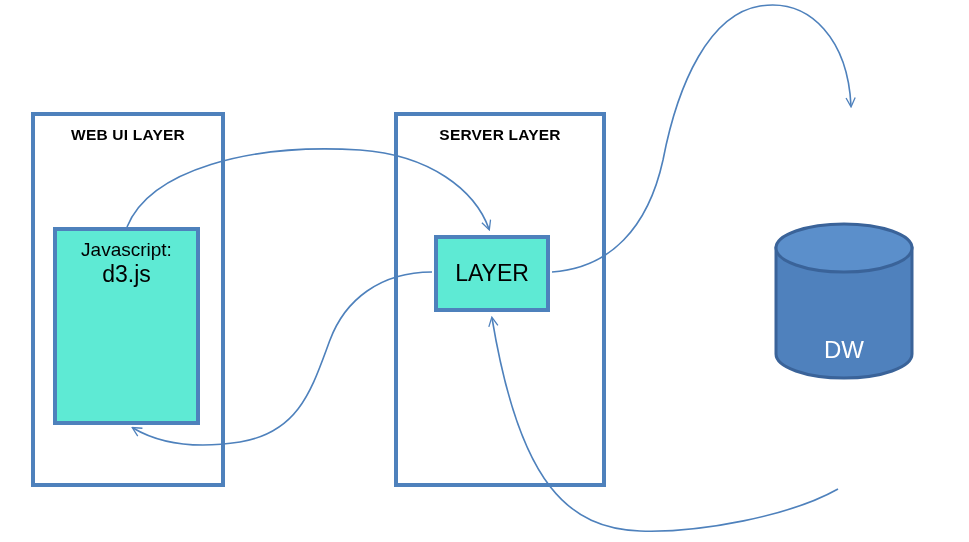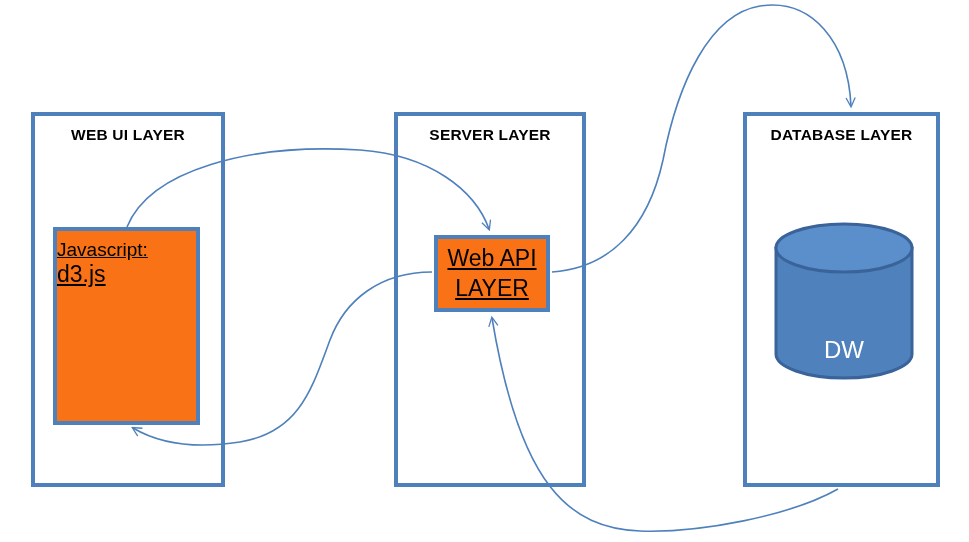--- a/index.html
+++ b/index.html
@@ -33,25 +33,25 @@
     font-weight: bold;
     font-size: 15.5px;
     color: #000000;
     letter-spacing: 0.2px;
     white-space: nowrap;
   }
   .inner-box {
     position: absolute;
     box-sizing: border-box;
     border: 4px solid #4E81BC;
-    background: #f97316;
+    background: #5eead4;
     display: flex;
     flex-direction: column;
+    align-items: center;
     justify-content: flex-start;
-    text-decoration: underline;
   }
   .js-box {
     padding-top: 8px;
   }
   .js-line1 {
     font-size: 19px;
     color: #000000;
     line-height: 1.15;
     position: relative;
     display: inline-block;
@@ -101,40 +101,36 @@
 </style>
 </head>
 <body>
 
 <div id="canvas">
 
   <div class="layer-box" style="left:31px; top:112px; width:194px; height:375px;">
     <div class="layer-title">WEB UI LAYER</div>
   </div>
 
-  <div class="layer-box" style="left:394px; top:112px; width:192px; height:375px;">
+  <div class="layer-box" style="left:394px; top:112px; width:212px; height:375px;">
     <div class="layer-title">SERVER LAYER</div>
   </div>
 
-  <div class="layer-box" style="left:743px; top:112px; width:197px; height:375px;">
-    <div class="layer-title">DATABASE LAYER</div>
-  </div>
 
   <div class="inner-box js-box" style="left:53px; top:227px; width:147px; height:198px;">
     <div class="js-line1">
       <span>Javascript:</span>
       <span class="squiggle">
         
       </span>
     </div>
     <div class="js-line2">d3.js</div>
   </div>
 
   <div class="inner-box api-box" style="left:434px; top:235px; width:116px; height:77px;">
-    <div class="api-line">Web API</div>
     <div class="api-line">LAYER</div>
   </div>
 
   <div class="cylinder" style="left:773px; top:222px; width:142px; height:158px;">
     <svg width="142" height="158" viewBox="0 0 142 158">
       <path d="M3 26 L3 132 A 68 24 0 0 0 139 132 L139 26 Z" fill="#4F81BD" stroke="#3A6399" stroke-width="3"></path>
       <ellipse cx="71" cy="26" rx="68" ry="24" fill="#5B8FCB" stroke="#3A6399" stroke-width="3"></ellipse>
     </svg>
     <div class="cyl-label" style="top:66px;margin-top:48px;">DW</div>
   </div>

